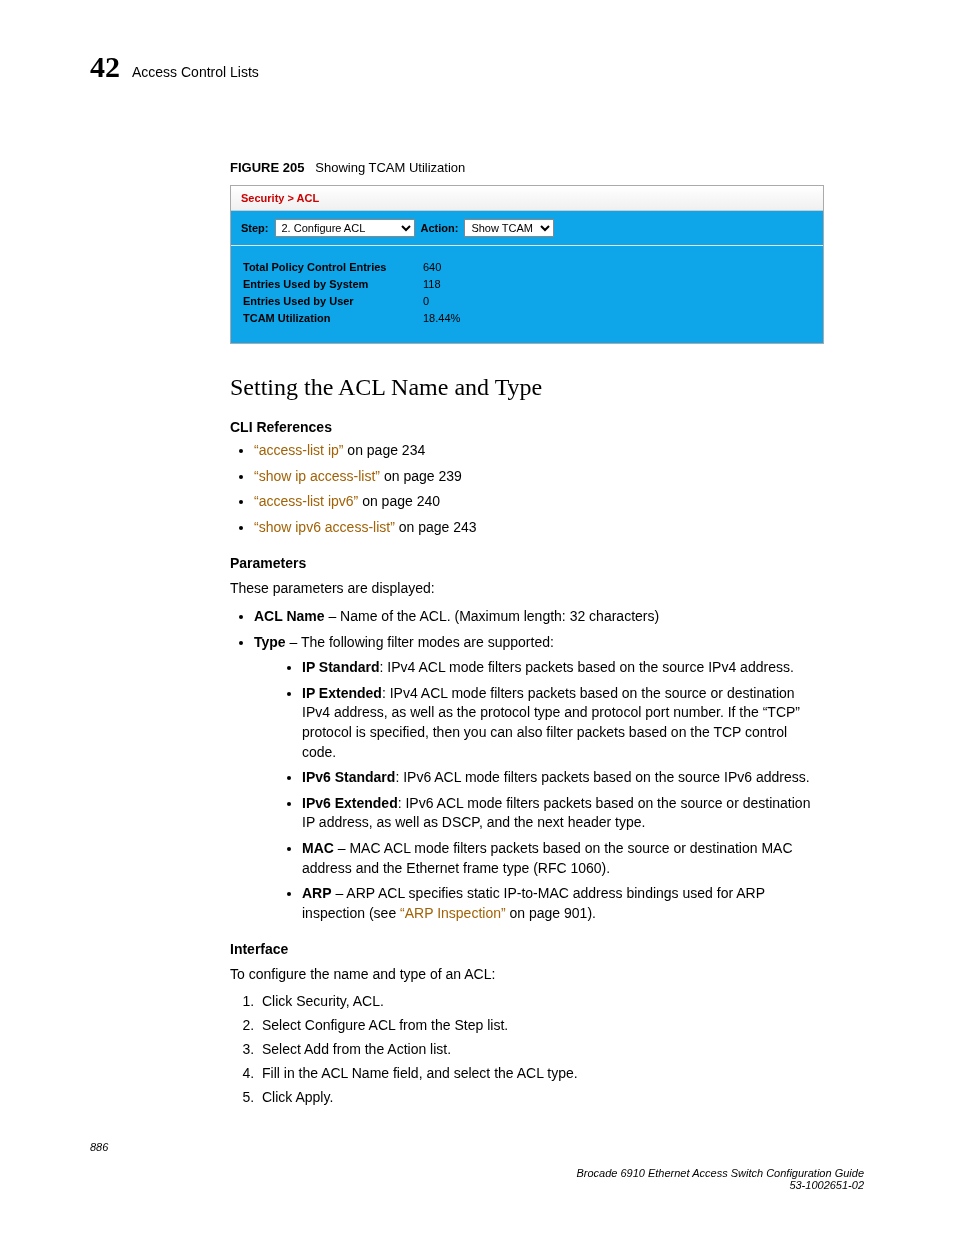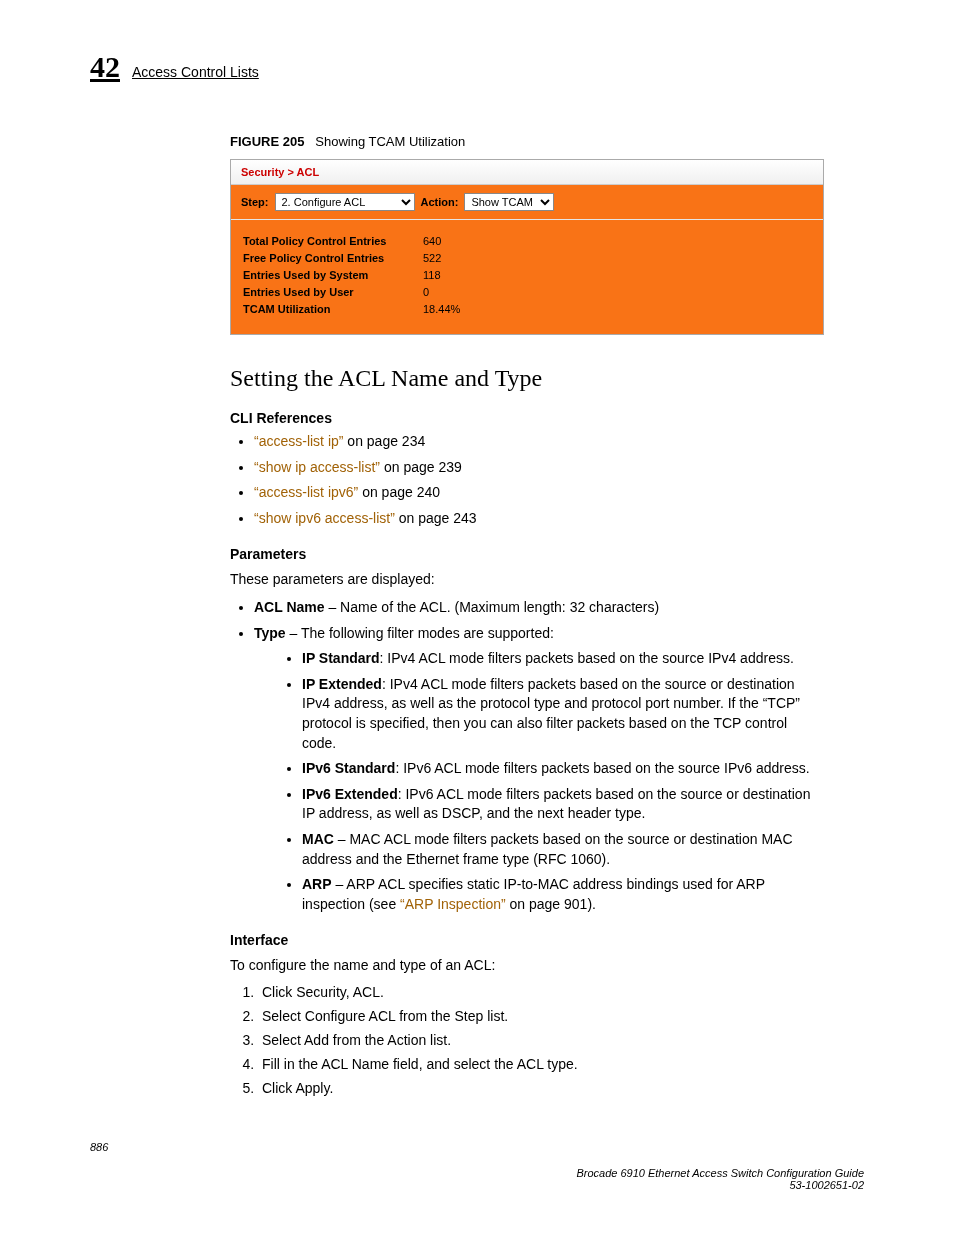--- a/index.html
+++ b/index.html
@@ -6,29 +6,29 @@
   body {
     font-family: Arial, Helvetica, sans-serif;
     font-size: 14px;
     color: #000;
     background: #fff;
     width: 954px;
     height: 1235px;
     position: relative;
     padding: 50px 90px 50px 90px;
   }
-  .header-row { display: flex; align-items: baseline; gap: 12px; margin-bottom: 50px; text-decoration: underline; }
+  .header-row { display: flex; align-items: baseline; gap: 12px; margin-bottom: 76px; }
   .chapter-num { font-size: 30px; font-weight: bold; font-family: Georgia, 'Times New Roman', serif; }
   .chapter-title { font-size: 14px; }
   .content { margin-left: 140px; margin-right: 40px; }
   .fig-caption { font-size: 13px; margin-bottom: 10px; }
   .fig-caption .fignum { font-weight: bold; }
   .panel {
     border: 1px solid #aaa;
-    background: #f97316;
+    background: #0ea5e9;
     font-size: 11px;
     margin-bottom: 30px;
   }
   .panel-header {
     padding: 6px 10px;
     color: #c00;
     font-weight: bold;
     border-bottom: 1px solid #ccc;
     background: linear-gradient(#fff,#f0f0f0);
   }
@@ -104,24 +104,20 @@
       <select class="fake" style="width:90px">
         <option>Show TCAM</option>
       </select>
     </div>
     <div class="panel-body">
       <div class="stat-row">
         <span class="stat-label">Total Policy Control Entries</span>
         <span class="stat-val">640</span>
       </div>
       <div class="stat-row">
-        <span class="stat-label">Free Policy Control Entries</span>
-        <span class="stat-val">522</span>
-      </div>
-      <div class="stat-row">
         <span class="stat-label">Entries Used by System</span>
         <span class="stat-val">118</span>
       </div>
       <div class="stat-row">
         <span class="stat-label">Entries Used by User</span>
         <span class="stat-val">0</span>
       </div>
       <div class="stat-row">
         <span class="stat-label">TCAM Utilization</span>
         <span class="stat-val">18.44%</span>

